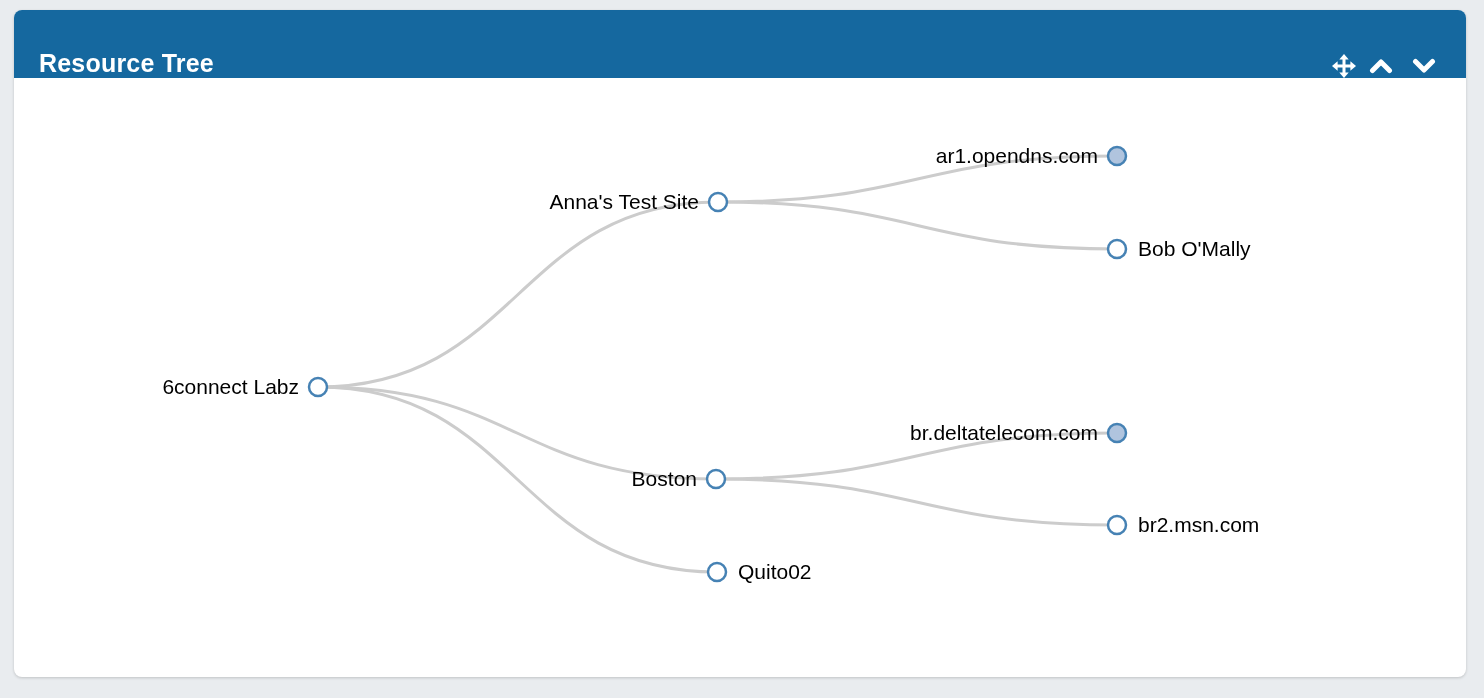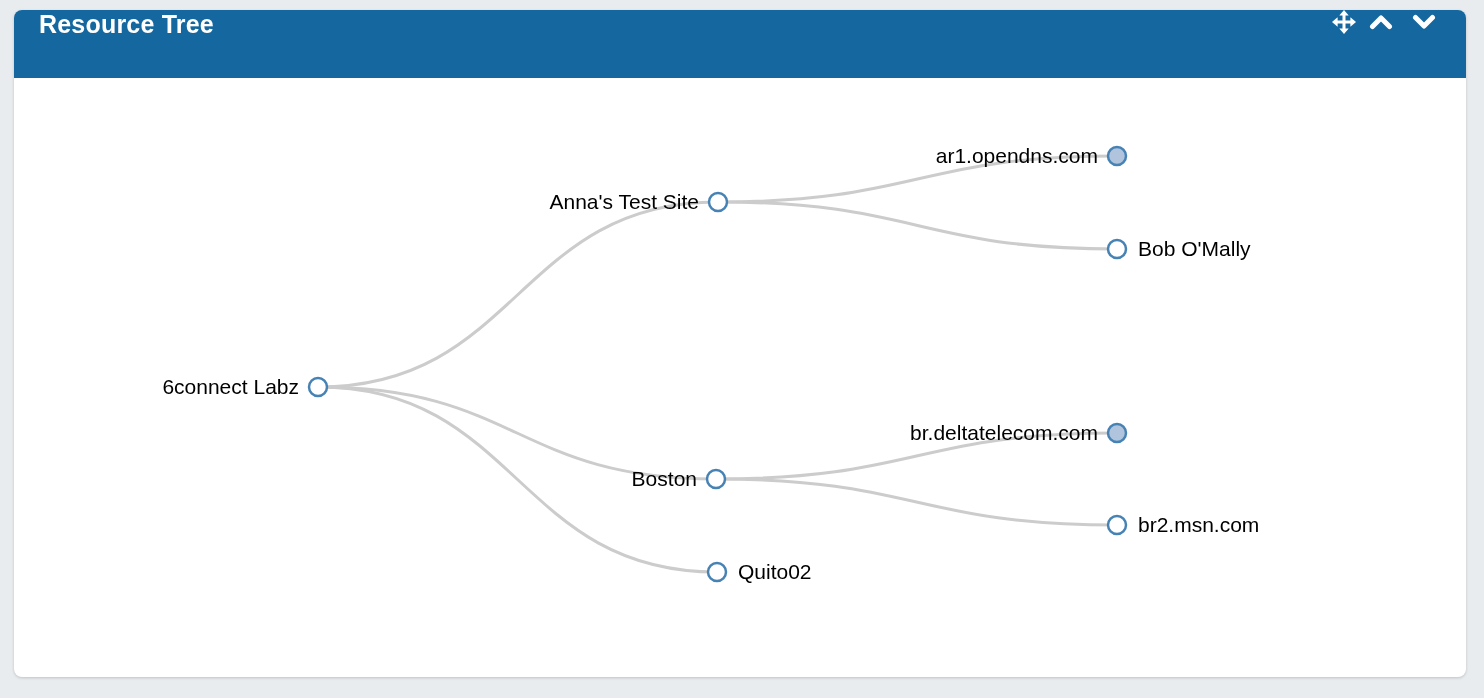--- a/index.html
+++ b/index.html
@@ -19,21 +19,21 @@
     height: 667px;
     background: #ffffff;
     border-radius: 8px;
     box-shadow: 0 1px 3px rgba(0,0,0,0.18);
   }
   .panel-header {
     height: 68px;
     background: #15689f;
     border-radius: 8px 8px 0 0;
     display: flex;
-    align-items: flex-start;
+    align-items: flex-end;
     justify-content: space-between;
     padding: 0 30px 0 25px;
     box-sizing: border-box;
   }
   .panel-title {
     margin: 0;
     color: #ffffff;
     font-size: 25px;
     font-weight: bold;
     letter-spacing: 0.2px;

